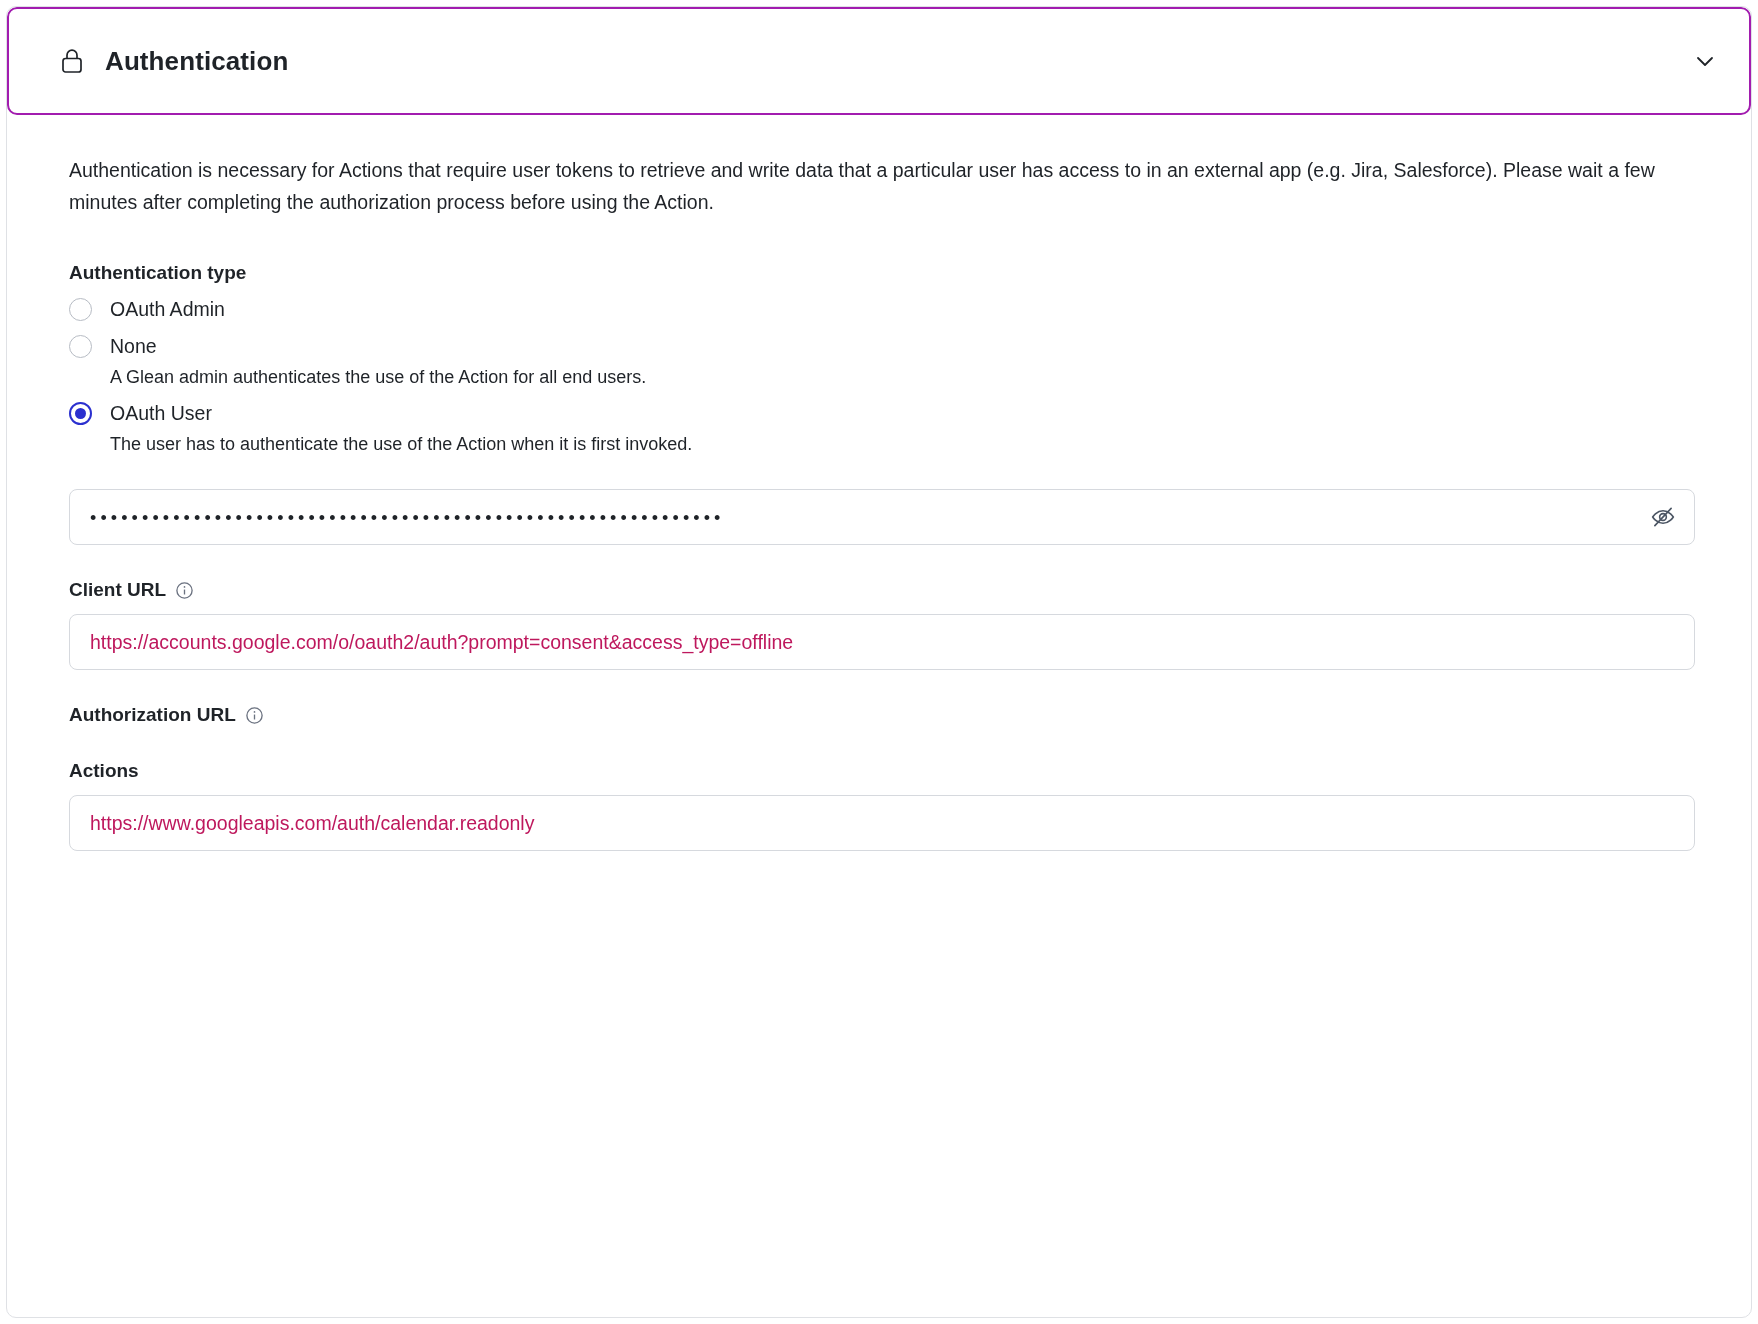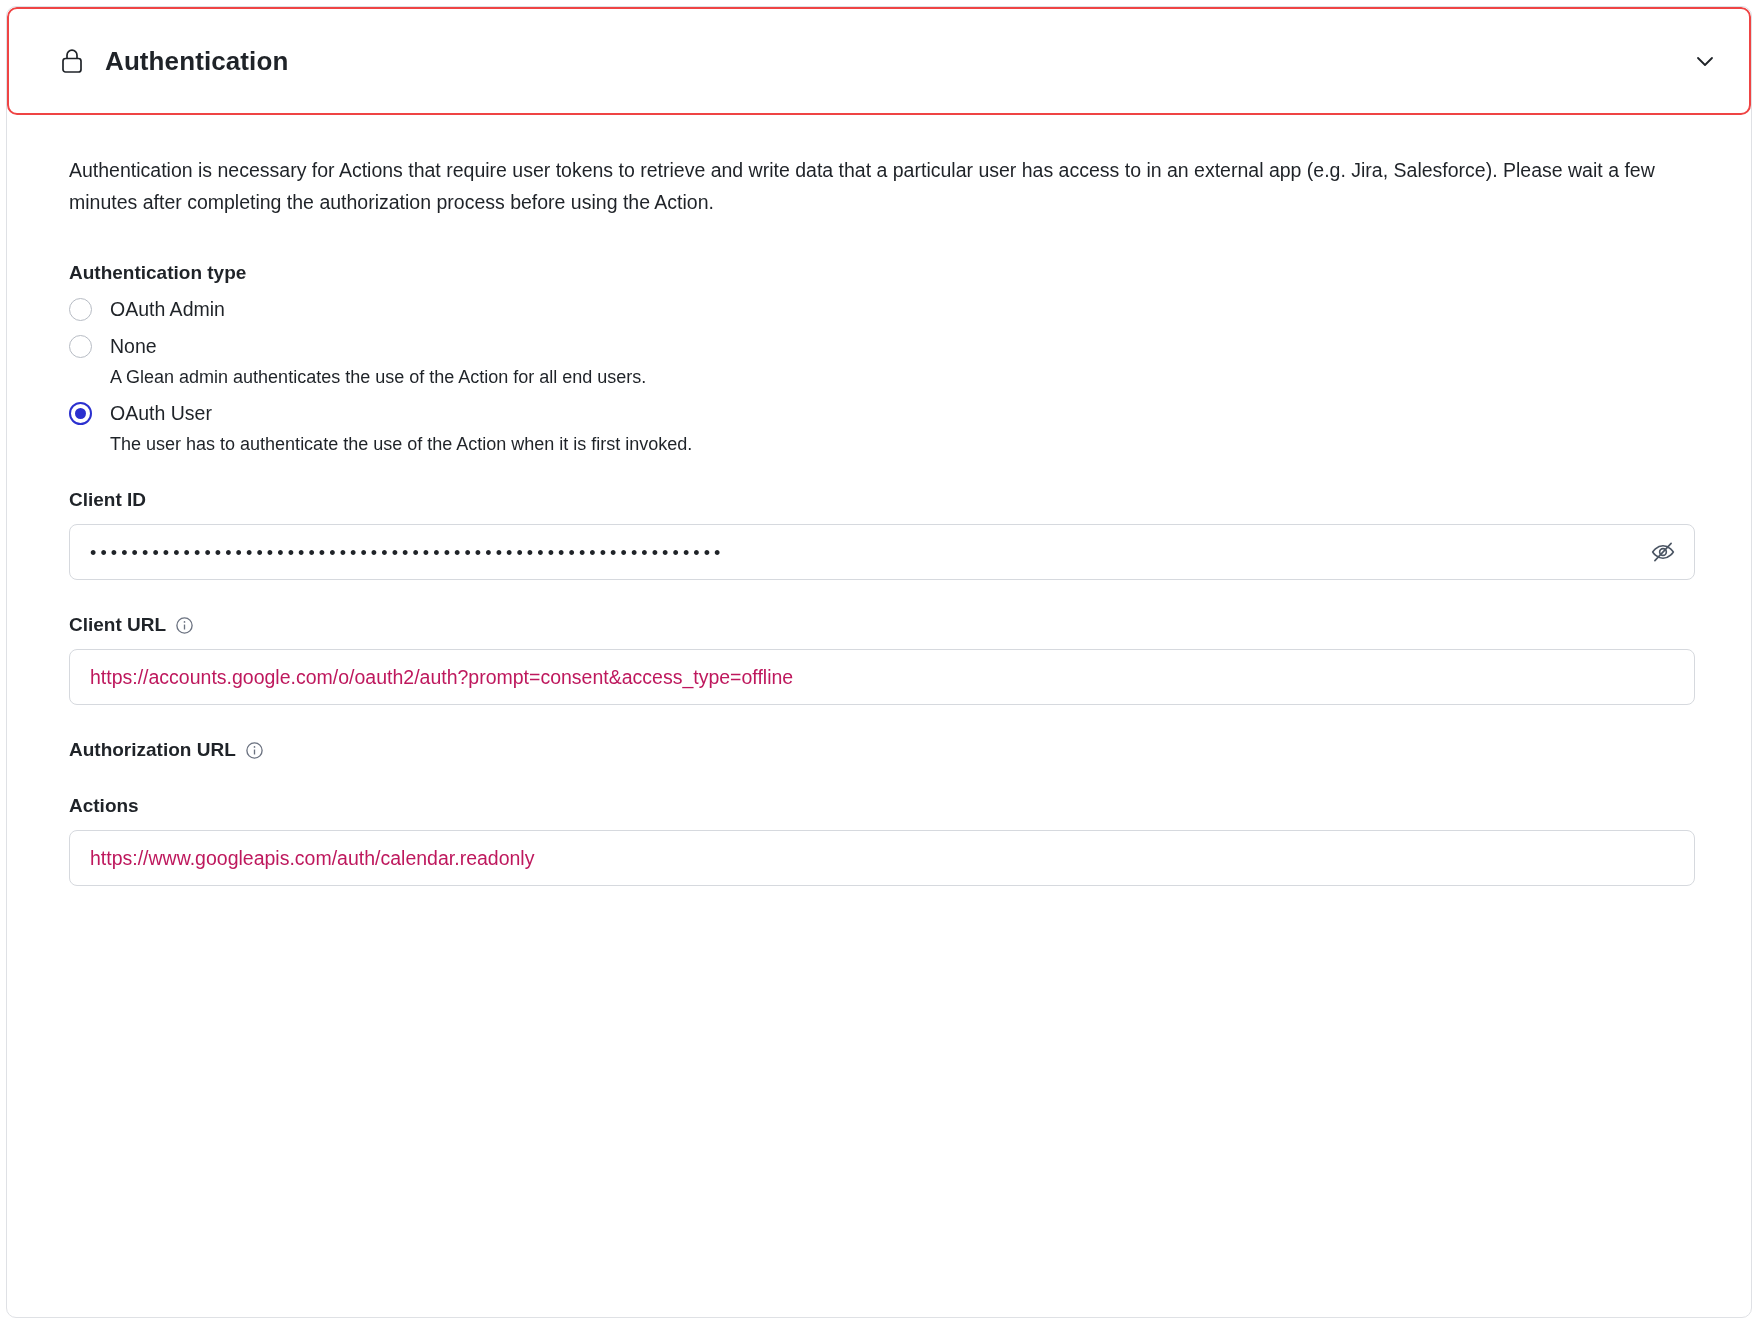--- a/index.html
+++ b/index.html
@@ -30,21 +30,21 @@
     border-radius: 10px;
     background: #ffffff;
     overflow: hidden;
   }
 
   
   .panel-header {
     position: relative;
     height: 108px;
     box-sizing: border-box;
-    border: 2px solid #ef4444;
+    border: 2px solid #a21caf;
     border-radius: 10px;
     background: #ffffff;
     display: flex;
     align-items: center;
     padding: 0 32px 0 52px;
   }
 
   .lock-icon {
     width: 22px;
     height: 26px;
@@ -235,21 +235,20 @@
         <div class="radio-desc">A Glean admin authenticates the use of the Action for all end users.</div>
 
         <div class="radio-row">
           <span class="radio checked"></span>
           <span class="radio-label">OAuth User</span>
         </div>
         <div class="radio-desc">The user has to authenticate the use of the Action when it is first invoked.</div>
       </div>
 
       <div class="field">
-        <div class="field-label">Client ID</div>
         <div class="input-wrap">
           <div class="input-text masked">•••••••••••••••••••••••••••••••••••••••••••••••••••••••••••••</div>
           <span class="eye-btn">
             <svg viewBox="0 0 24 24" fill="none" stroke="currentColor" stroke-width="1.5" stroke-linecap="round">
               <path d="M2.5 12S6 6.2 12 6.2 21.5 12 21.5 12 18 17.8 12 17.8 2.5 12 2.5 12Z"></path>
               <circle cx="12" cy="12" r="3.1"></circle>
               <line x1="4.5" y1="20" x2="19.5" y2="4"></line>
             </svg>
           </span>
         </div>

